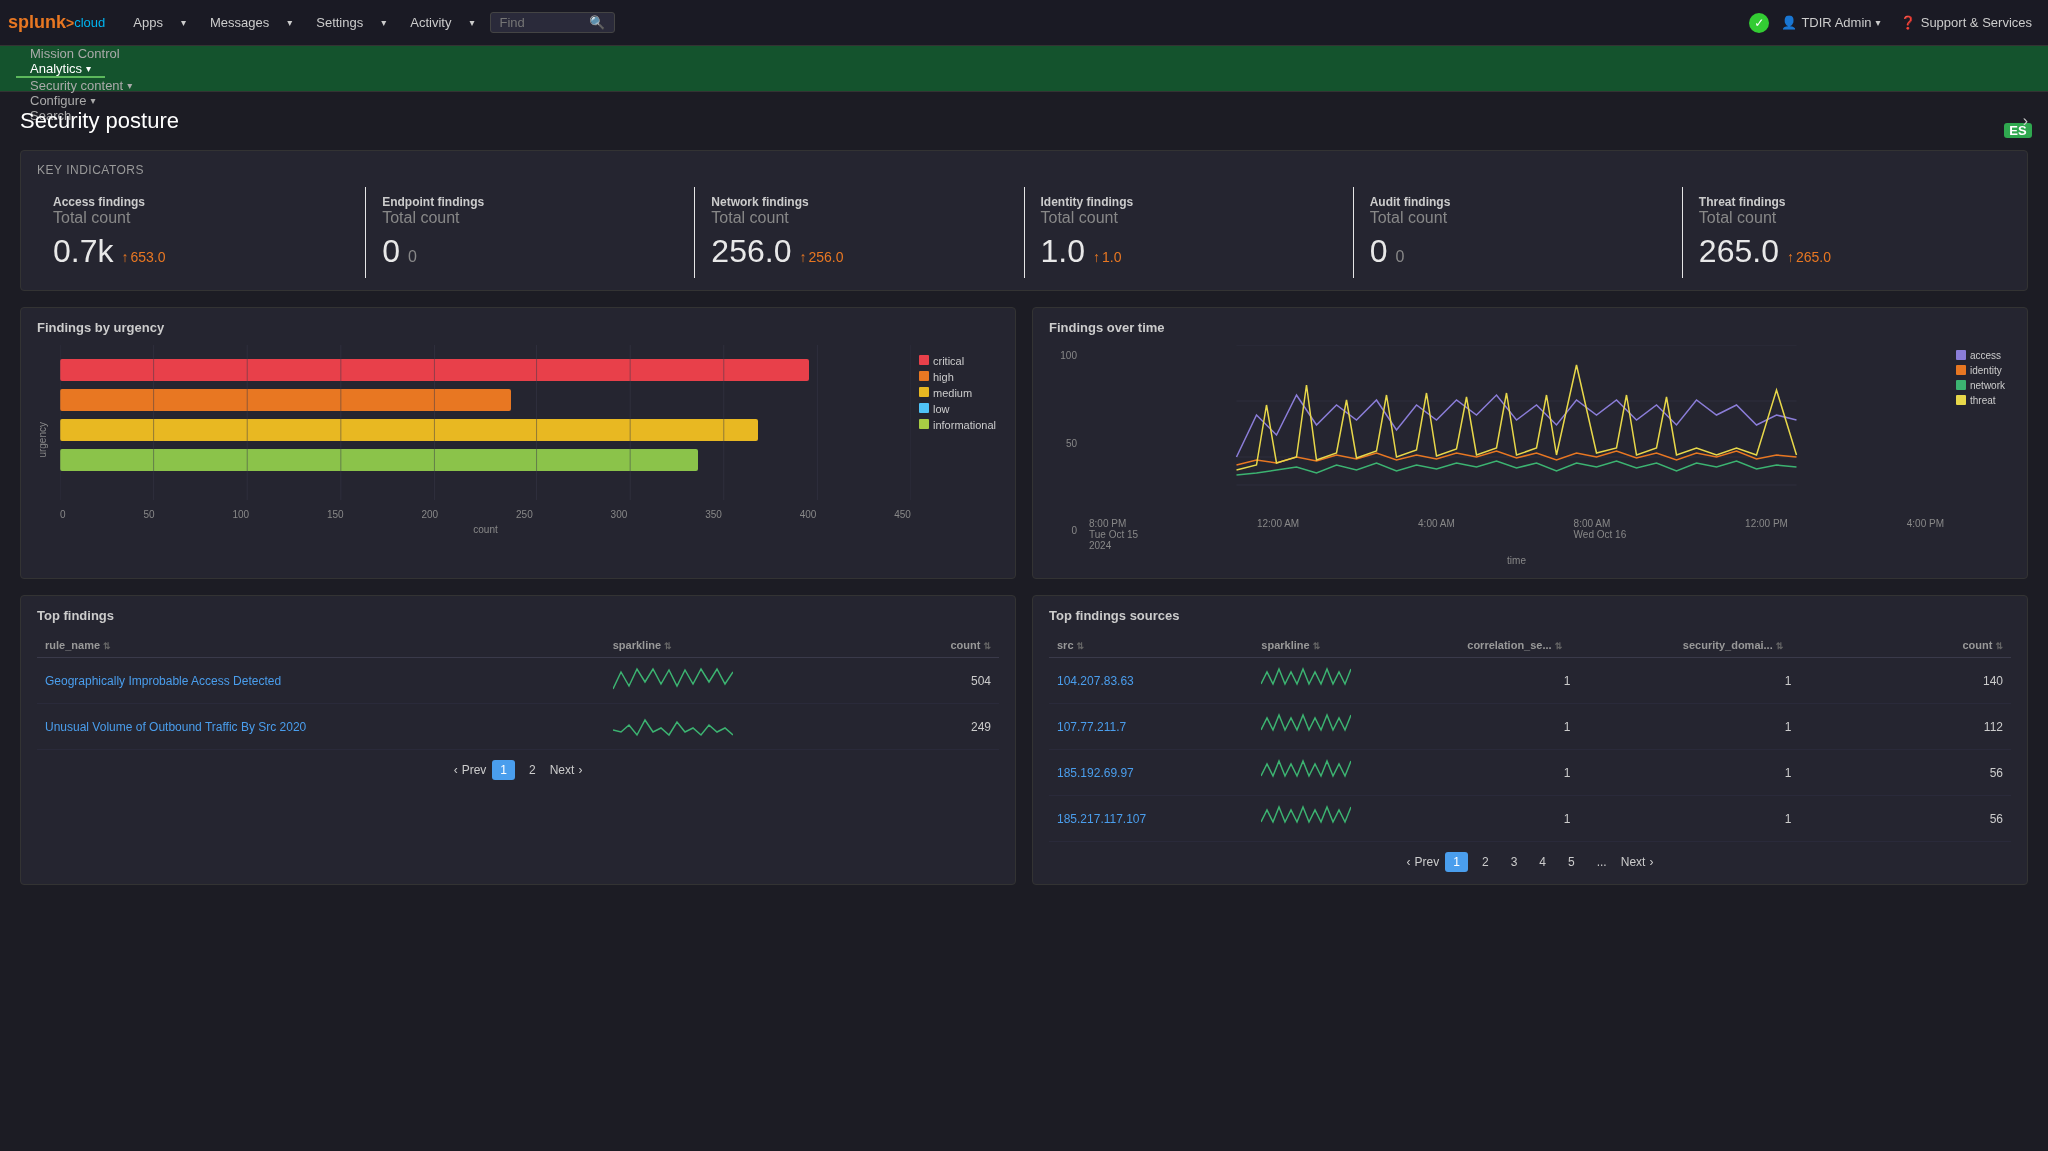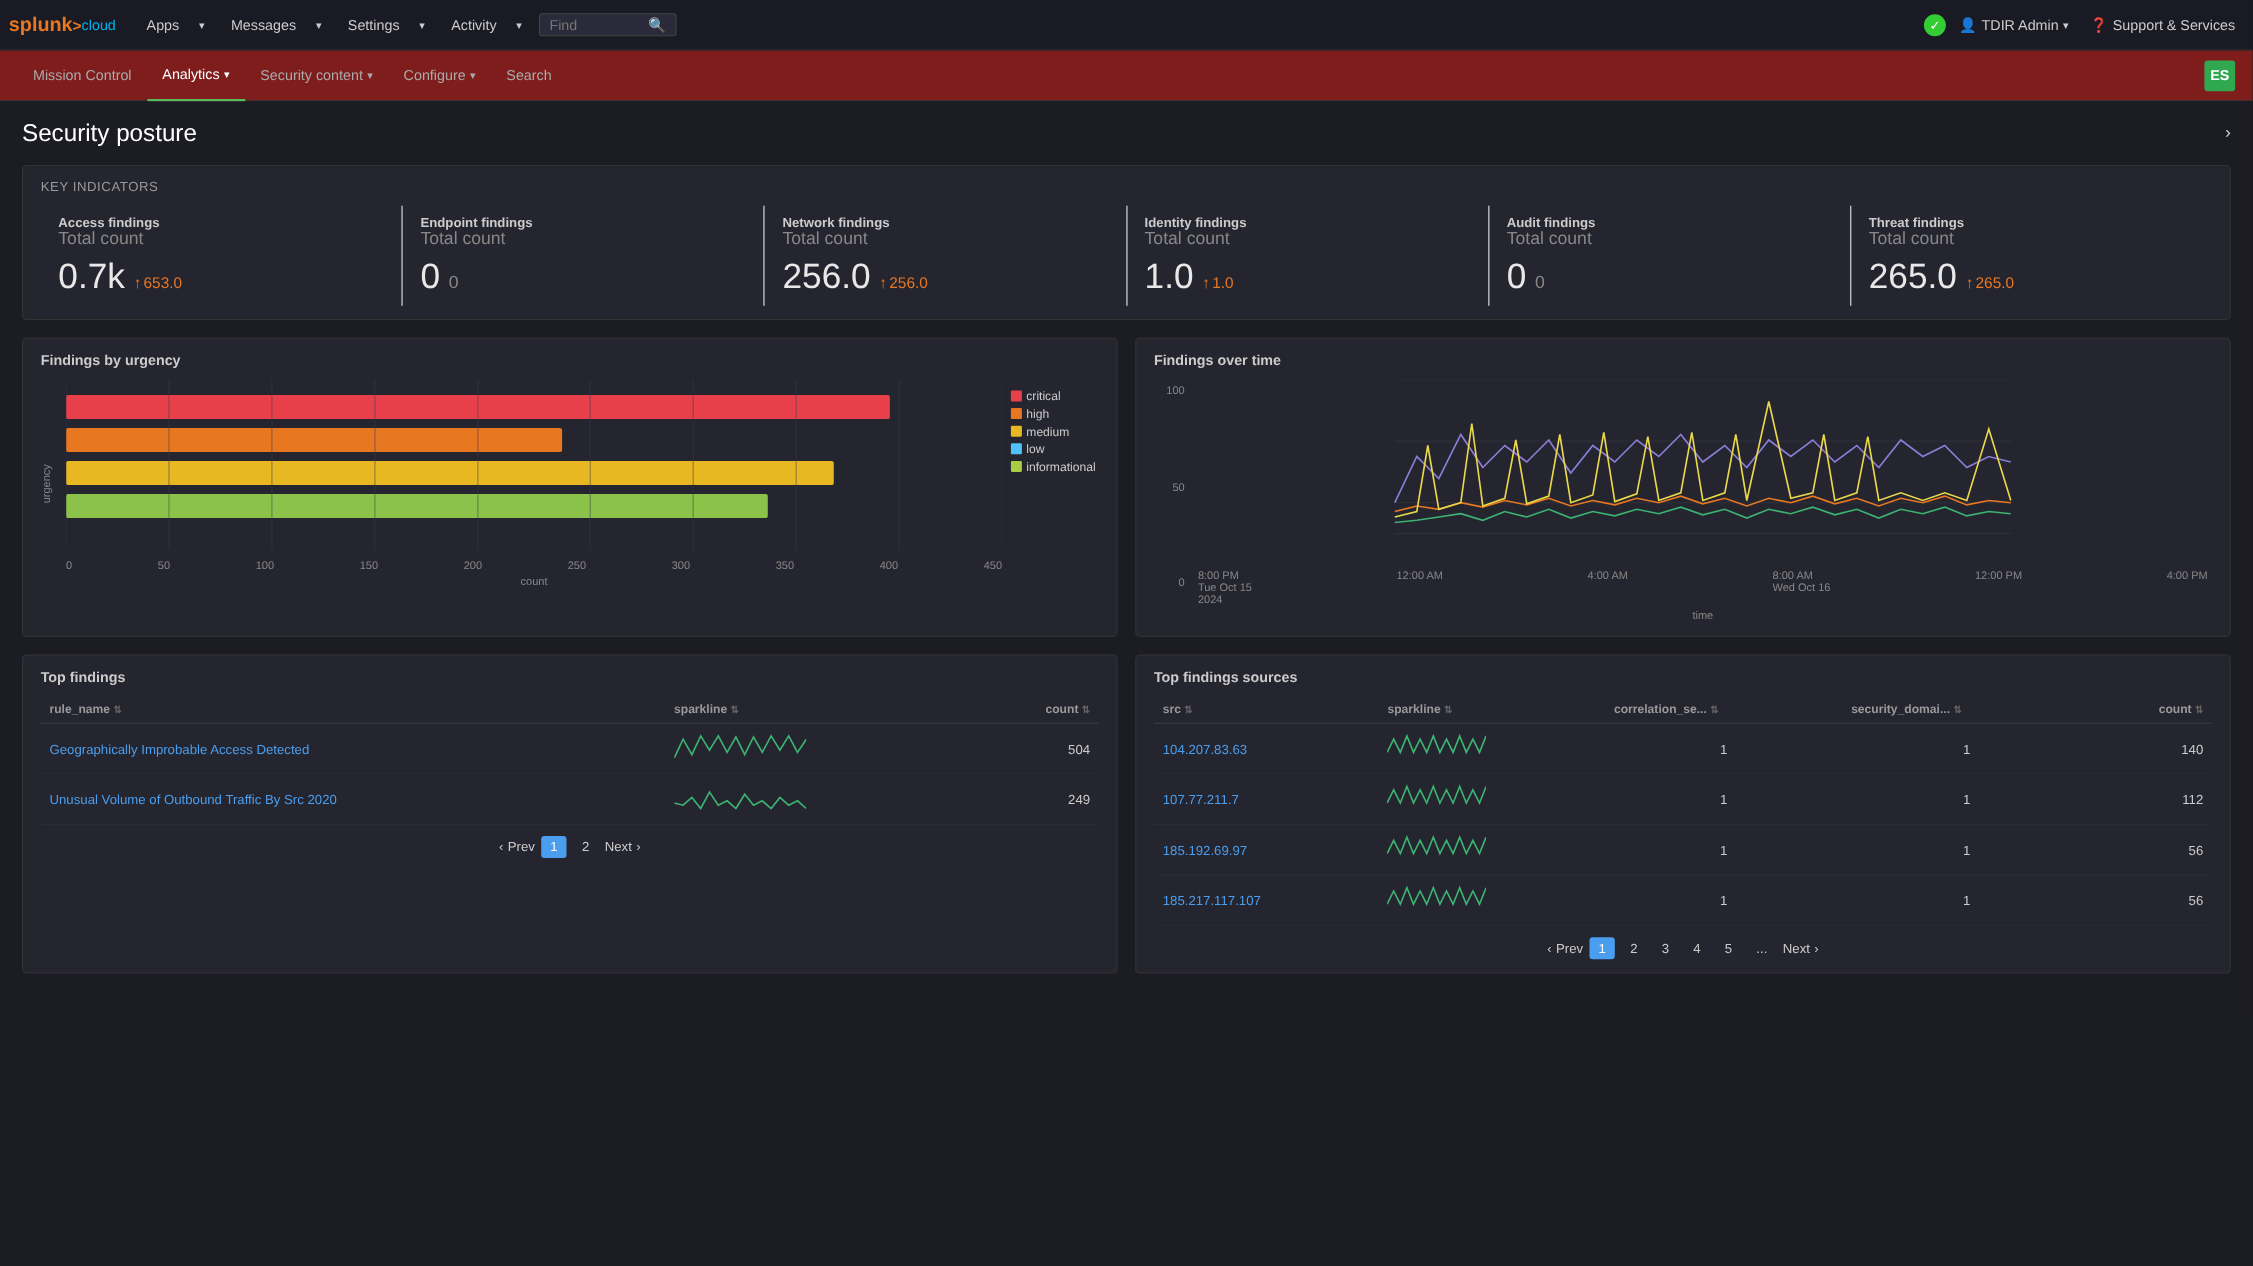--- a/index.html
+++ b/index.html
@@ -10,21 +10,21 @@
     .logo { color: #e87722; font-size: 20px; font-weight: bold; margin-right: 16px; display: flex; align-items: center; }
     .nav-item { color: #ccc; padding: 0 12px; cursor: pointer; font-size: 13px; display: flex; align-items: center; gap: 18px; height: 46px; }
     .find-box { display: flex; align-items: center; background: #2a2a3a; border: 1px solid #444; border-radius: 3px; padding: 2px 8px; margin-left: 4px; }
     .find-box input { background: transparent; border: none; outline: none; color: #ccc; width: 100px; font-size: 13px; }
     .nav-right { margin-left: auto; display: flex; align-items: center; gap: 4px; }
     .status-green { width: 20px; height: 20px; border-radius: 50%; background: #3c3; display: flex; align-items: center; justify-content: center; color: white; font-size: 12px; }
     .user-nav { display: flex; align-items: center; gap: 4px; color: #ccc; cursor: pointer; padding: 0 8px; }
     .support-nav { display: flex; align-items: center; gap: 4px; color: #ccc; cursor: pointer; padding: 0 8px; }
 
     
-    .sec-nav { background: #7f1d1d; display: flex; align-items: center; height: 46px; padding: 0 16px; border-bottom: 1px solid #333; }
+    .sec-nav { background: #14532d; display: flex; align-items: flex-start; height: 46px; padding: 0 16px; border-bottom: 1px solid #333; flex-direction: column; }
     .sec-nav-item { color: #aaa; padding: 0 14px; height: 46px; display: flex; align-items: center; cursor: pointer; font-size: 13px; gap: 4px; }
     .sec-nav-item.active { color: #fff; border-bottom: 2px solid #5cb85c; }
     .es-badge { margin-left: auto; background: #2fa84f; color: white; border-radius: 3px; width: 28px; height: 28px; display: flex; align-items: center; justify-content: center; font-weight: bold; font-size: 13px; }
 
     
     .page { background: #1c1c24; min-height: calc(100vh - 92px); padding: 16px 20px; }
     .page-title { font-size: 22px; color: #fff; font-weight: 300; margin-bottom: 16px; display: flex; align-items: center; justify-content: space-between; }
 
     
     .key-indicators { background: #252530; border: 1px solid #333; border-radius: 4px; padding: 12px 16px; margin-bottom: 16px; }
@@ -336,20 +336,38 @@
             <span>4:00 AM</span>
             <div style="text-align:left;">
               <div>8:00 AM</div>
               <div>Wed Oct 16</div>
             </div>
             <span>12:00 PM</span>
             <span>4:00 PM</span>
           </div>
           <div style="text-align:center;color:#888;font-size:10px;margin-top:4px;">time</div>
         </div>
+        <div style="display:flex;flex-direction:column;gap:4px;font-size:10px;color:#ccc;padding-top:5px;min-width:55px;">
+          <div class="legend-item">
+            <div class="legend-dot" style="background:#8b7dd8;"></div>
+            <span>access</span>
+          </div>
+          <div class="legend-item">
+            <div class="legend-dot" style="background:#e87722;"></div>
+            <span>identity</span>
+          </div>
+          <div class="legend-item">
+            <div class="legend-dot" style="background:#3cb371;"></div>
+            <span>network</span>
+          </div>
+          <div class="legend-item">
+            <div class="legend-dot" style="background:#e8d84a;"></div>
+            <span>threat</span>
+          </div>
+        </div>
       </div>
     </div>
 
   </div>
 
   <div class="tables-row">
 
     <div class="table-panel">
       <div class="table-title">Top findings</div>
       <table>

